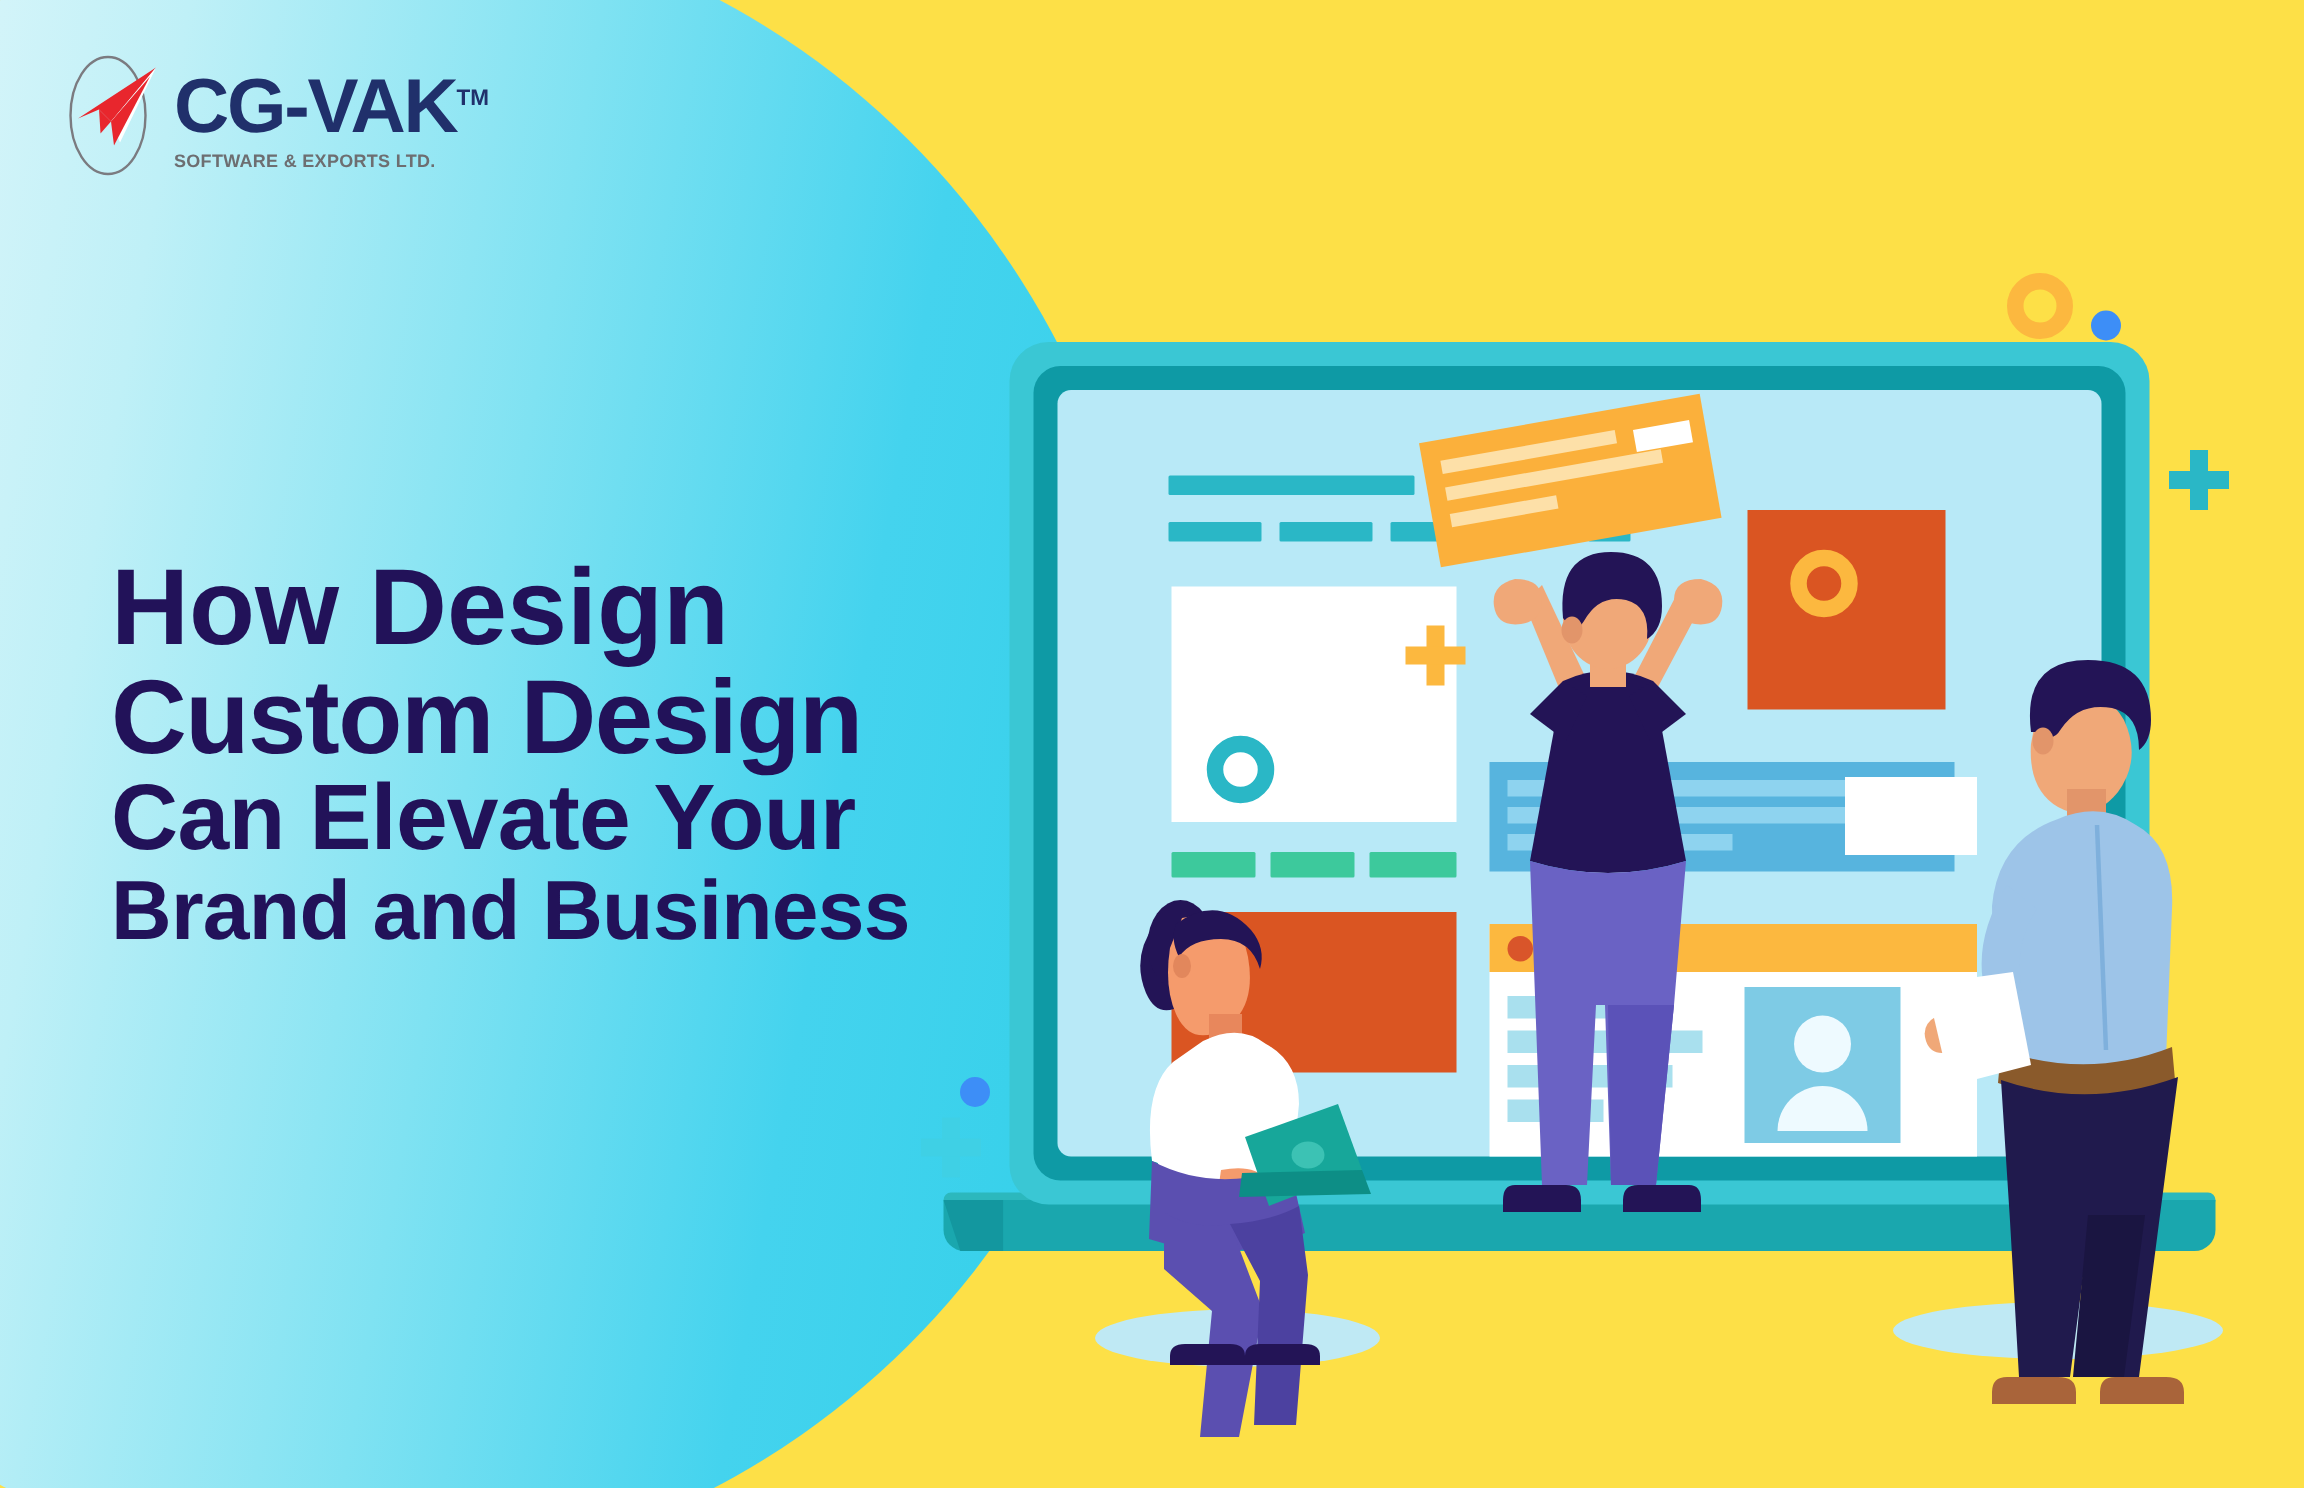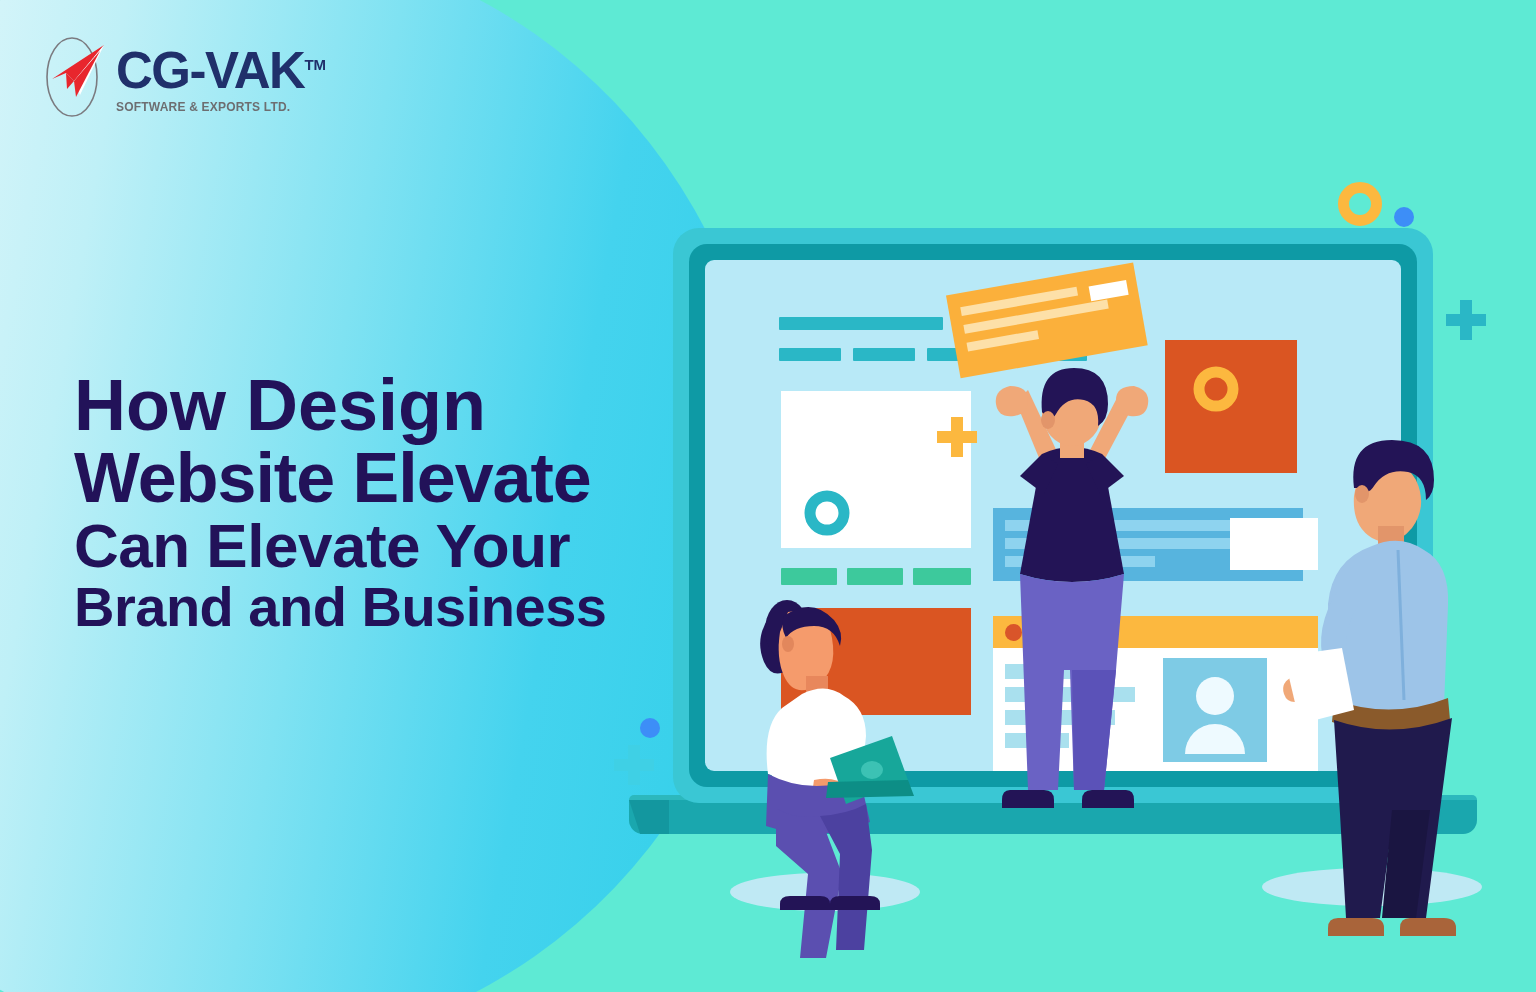--- a/index.html
+++ b/index.html
@@ -1,19 +1,19 @@
 <!DOCTYPE html>
 <html><head>
 <meta charset="utf-8">
 <style>
   * { margin:0; padding:0; box-sizing:border-box; }
   html,body { width:1536px; height:992px; overflow:hidden; background:#ffffff; }
   body { font-family:"Liberation Sans", sans-serif; position:relative; }
 
-  #stage { position:absolute; inset:0; width:1536px; height:992px; background:#5eead4; overflow:hidden; }
+  #stage { position:absolute; inset:0; width:1536px; height:992px; background:#fde047; overflow:hidden; }
 
   
   .bg-blob {
     position:absolute; left:-290px; top:-60px;
     width:1060px; height:1110px; border-radius:50%;
     background:linear-gradient(100deg,#f2fcfd 0%,#e6f8fb 14%,#bff0f7 34%,#7fe2f2 56%,#44d3ee 76%,#2fcfe8 100%);
   }
 
   
   .logo { position:absolute; left:44px; top:33px; width:300px; height:88px; }
@@ -93,21 +93,21 @@
       </svg>
     </div>
     <div class="logo-txt">
       <div class="logo-name"><span>CG-VAK</span><span class="logo-tm">TM</span></div>
       <div class="logo-sub">SOFTWARE &amp; EXPORTS LTD.</div>
     </div>
   </div>
 
   <div class="headline">
     <div class="hl-line hl-l1"><span class="light">How </span><span class="bold">Design</span></div>
-    <div class="hl-line hl-l2 bold">Website Elevate</div>
+    <div class="hl-line hl-l2 bold">Custom Design</div>
     <div class="hl-line hl-l3 light">Can Elevate Your</div>
     <div class="hl-line hl-l4 bold">Brand and Business</div>
   </div>
 
   <div class="deco deco-ring-y" style="left:1338px; top:182px;"></div>
   <div class="deco deco-dot-b" style="left:1394px; top:207px;"></div>
 
   <svg class="deco" style="left:1444px; top:298px;" width="44" height="44" viewBox="0 0 44 44">
     <rect x="16" y="2" width="12" height="40" fill="#2ab7c6"></rect>
       <rect x="2" y="16" width="40" height="12" fill="#2ab7c6"></rect>

